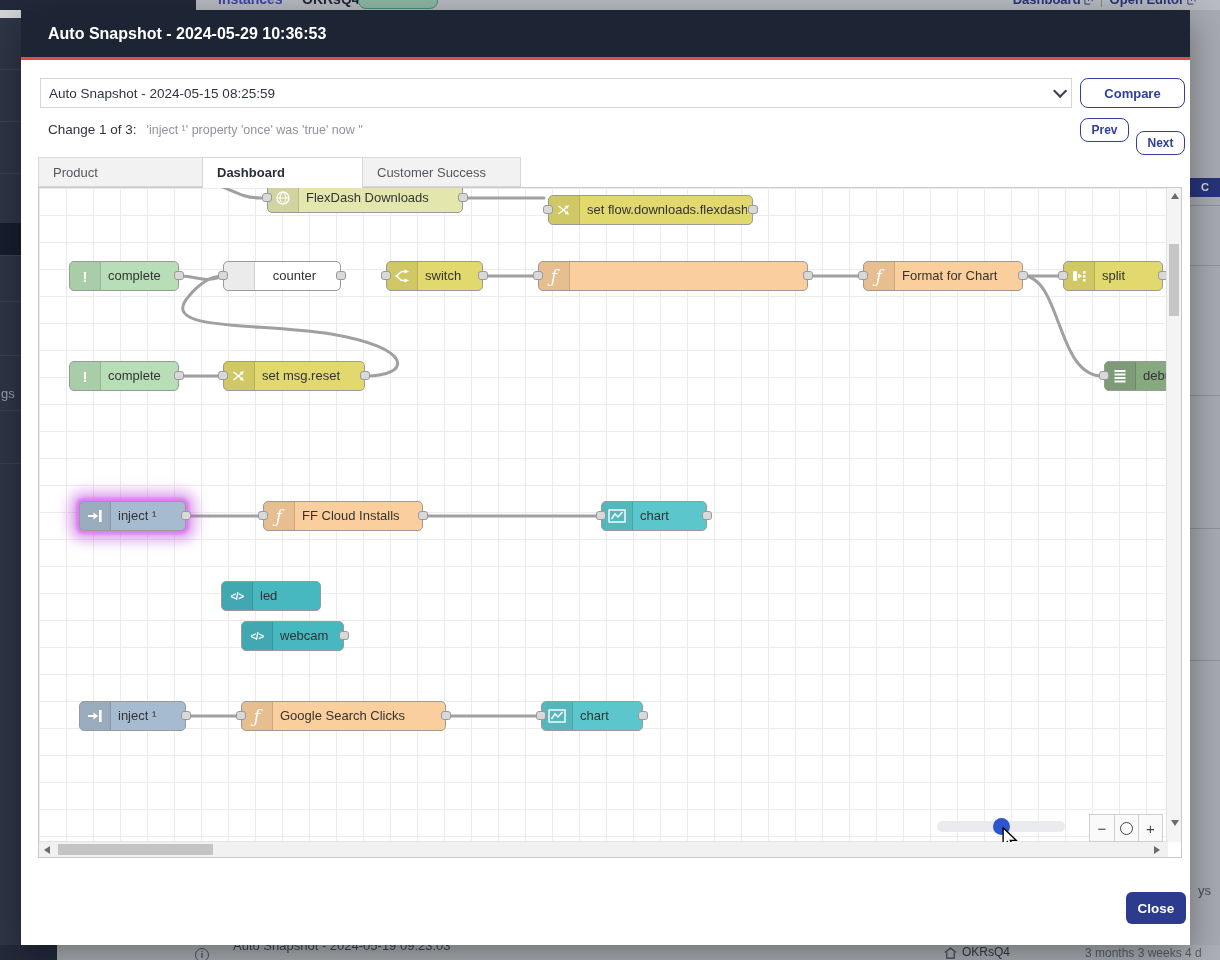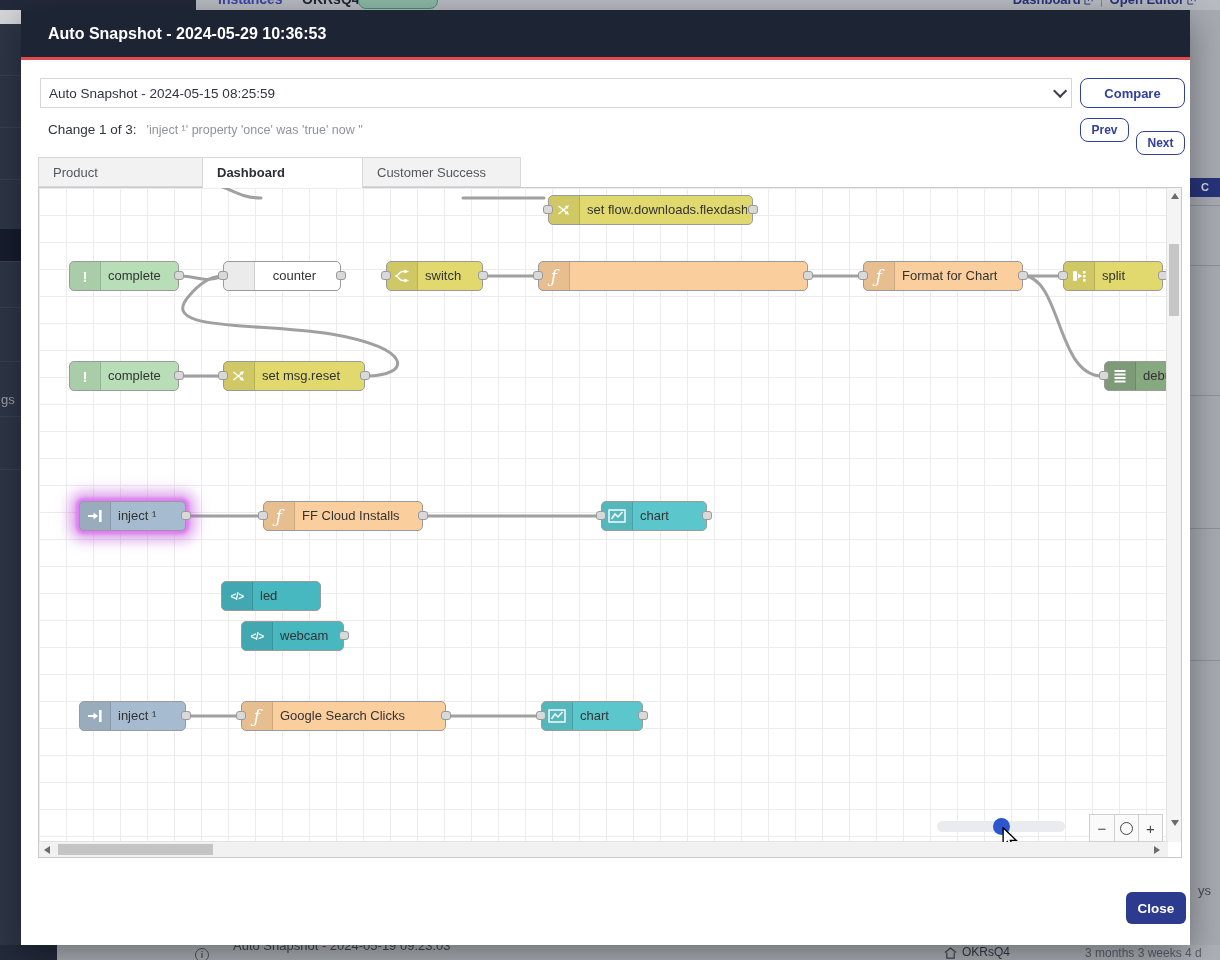--- a/index.html
+++ b/index.html
@@ -6,21 +6,21 @@
   body{width:1220px;height:960px;position:relative;overflow:hidden;background:#fff;
        font-family:"Liberation Sans",sans-serif;-webkit-font-smoothing:antialiased;}
   
   .bg-top{position:absolute;top:0;left:0;width:1220px;height:10px;background:#dcdee2;overflow:hidden;z-index:1;}
   .bg-top .nav-dark{position:absolute;left:0;top:0;width:196px;height:10px;background:#252c3d;}
   .bg-top .instances{position:absolute;left:218px;top:-9px;color:#4250c6;font-weight:bold;font-size:14px;}
   .bg-top .okrs{position:absolute;left:302px;top:-9px;color:#23293a;font-weight:bold;font-size:14px;}
   .bg-top .pill{position:absolute;left:358px;top:-7px;width:78px;height:14px;background:#a7dcc0;border:1px solid #54ad82;border-radius:8px;}
   .bg-top .toplinks{position:absolute;right:24px;top:-8px;display:flex;align-items:center;gap:8px;color:#2b3a8c;font-weight:bold;font-size:13px;white-space:nowrap;}
   .bg-top .tl-div{width:1px;height:14px;background:#9aa0ad;}
-  .bg-left{position:absolute;top:24px;left:0;width:21px;height:935px;background:#343c4e;z-index:1;overflow:hidden;}
+  .bg-left{position:absolute;top:18px;left:0;width:21px;height:935px;background:#343c4e;z-index:1;overflow:hidden;}
   .bg-left .sep{position:absolute;left:0;width:21px;height:1px;background:#424b5e;}
   .bg-left .active{position:absolute;left:0;top:205px;width:21px;height:32px;background:#161e2e;}
   .bg-left .gs{position:absolute;left:1px;top:368px;color:#b8bec8;font-size:13px;}
   .bg-right{position:absolute;top:10px;right:0;width:30px;height:935px;background:#c7cacf;z-index:1;overflow:hidden;}
   .bg-right .rsep{position:absolute;left:0;width:30px;height:1px;background:#aaadb3;}
   .bg-right .rbtn{position:absolute;left:0;top:168px;width:30px;height:19px;background:#2b3a8c;color:#fff;font-size:11px;font-weight:bold;line-height:19px;padding-left:11px;box-sizing:border-box;}
   .bg-right .ys{position:absolute;left:8px;top:873px;color:#55585f;font-size:13px;}
   .bg-bottom{position:absolute;left:0;bottom:0;width:1220px;height:15px;background:#cfd2d6;z-index:1;overflow:hidden;}
   .bg-bottom .nav-dark-b{position:absolute;left:0;top:0;width:57px;height:15px;background:#272e3f;}
   .bg-bottom .info-i{position:absolute;left:195px;top:3px;width:12px;height:12px;border:1.5px solid #5b6068;border-radius:50%;color:#5b6068;font-size:9px;font-weight:bold;text-align:center;line-height:12px;}
@@ -182,20 +182,31 @@
         <svg class="cursor-svg" width="16" height="22" viewBox="0 0 11 16">
           <polygon points="0.5,0.5 0.5,13.5 3.6,10.6 5.6,15.2 7.8,14.2 5.8,9.7 10,9.7" fill="#fff" stroke="#000" stroke-width="1"></polygon>
         </svg>
         <div class="zoom-buttons">
           <div class="zbtn">−</div>
           <div class="zbtn">
               <span class="zcircle"></span>
             </div>
           <div class="zbtn">+</div>
         </div>
+      <div class="node" style="left: 228px; top: -5px; width: 196px; background: rgb(227, 231, 174);">
+            <div class="icon-region">
+              <svg width="16" height="16" viewBox="0 0 16 16">
+                <circle cx="8" cy="8" r="6" fill="none" stroke="#fff" stroke-width="1.3"></circle>
+                <path d="M2 8h12M8 2c-4 4-4 8 0 12M8 2c4 4 4 8 0 12" fill="none" stroke="#fff" stroke-width="1"></path>
+              </svg>
+            </div>
+            <span class="lbl">FlexDash Downloads</span>
+            <div class="port in"></div>
+            <div class="port out"></div>
+          </div>
           <div class="node" style="left: 509px; top: -5px; width: 205px; background: rgb(226, 217, 110); margin-top: 12px;">
             <div class="icon-region">
               <svg width="16" height="16" viewBox="0 0 16 16">
                 <g stroke="#fff" stroke-width="1.5">
                   <line x1="2.5" y1="4" x2="10.5" y2="10.5"></line>
                   <line x1="2.5" y1="12" x2="10.5" y2="5.5"></line>
                 </g>
                 <g fill="#fff">
                   <polygon points="13,12.8 8.7,12 11.5,9"></polygon>
                   <polygon points="13,3.2 8.7,4 11.5,7"></polygon>

